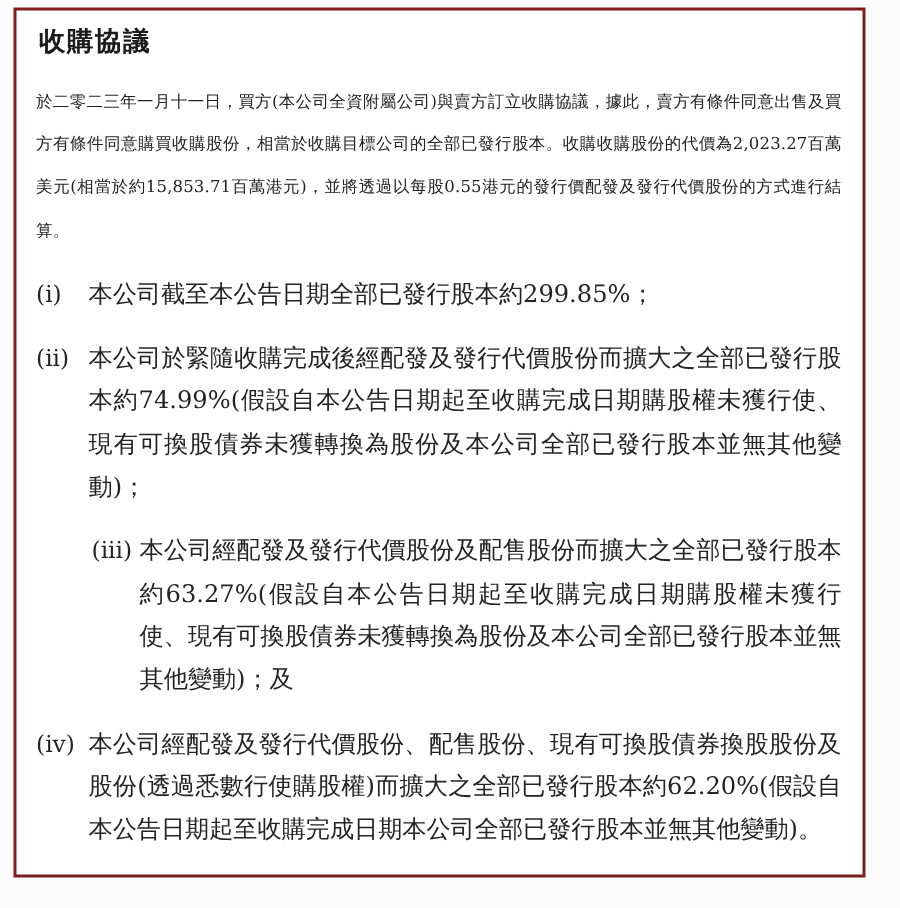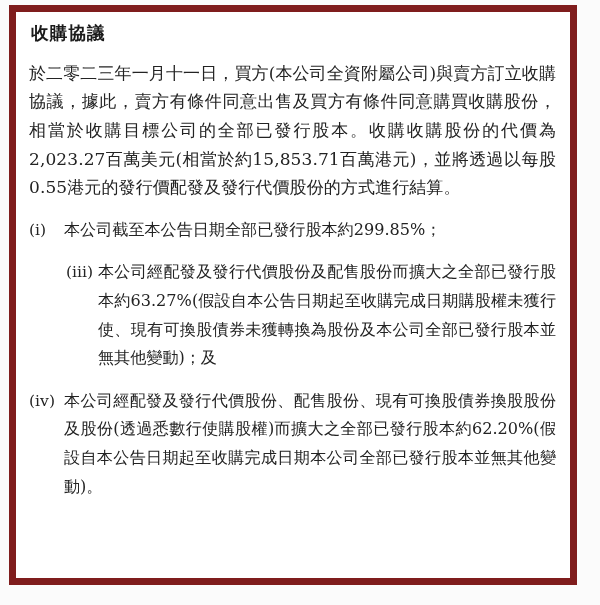--- a/index.html
+++ b/index.html
@@ -21,39 +21,39 @@
     height: 605px;
     background: #fbfbfb;
   }
   .doc-frame {
     position: absolute;
     left: 9px;
     top: 5px;
     width: 568px;
     height: 580px;
     background: #ffffff;
-    border: 7px solid #7f1d1d;
+    border: 2px solid #7f1d1d;
     box-sizing: border-box;
     overflow: hidden;
   }
   .doc-inner {
     padding: 11px 14px 0 13px;
   }
   .doc-title {
     font-family: "DejaVu Serif", "Liberation Serif", serif;
     font-weight: bold;
     font-size: 17.5px;
     line-height: 1.25;
     letter-spacing: 1.2px;
     color: #1b1b1b;
     margin: 0 0 14px 2px;
     white-space: nowrap;
   }
   .para {
-    font-size: 17px;
+    font-size: 11px;
     line-height: 28.6px;
     color: #232323;
     text-align: justify;
     text-justify: inter-character;
     margin: 0 0 14px 0;
     letter-spacing: 0.1px;
   }
   .para:last-child {
     margin-bottom: 0;
   }
@@ -93,20 +93,24 @@
       <h1 class="doc-title">收購協議</h1>
 
       <p class="para">於二零二三年一月十一日，買方(本公司全資附屬公司)與賣方訂立收購協議，據此，賣方有條件同意出售及買方有條件同意購買收購股份，相當於收購目標公司的全部已發行股本。收購收購股份的代價為2,023.27百萬美元(相當於約15,853.71百萬港元)，並將透過以每股0.55港元的發行價配發及發行代價股份的方式進行結算。</p>
 
 
       <div class="list-item">
         <span class="marker">(i)</span>
         <span>本公司截至本公告日期全部已發行股本約299.85%；</span>
       </div>
 
+      <div class="list-item">
+        <span class="marker">(ii)</span>
+        <span>本公司於緊隨收購完成後經配發及發行代價股份而擴大之全部已發行股本約74.99%(假設自本公告日期起至收購完成日期購股權未獲行使、現有可換股債券未獲轉換為股份及本公司全部已發行股本並無其他變動)；</span>
+      </div>
 
       <div class="list-item wide-marker">
         <span class="marker">(iii)</span>
         <span>本公司經配發及發行代價股份及配售股份而擴大之全部已發行股本約63.27%(假設自本公告日期起至收購完成日期購股權未獲行使、現有可換股債券未獲轉換為股份及本公司全部已發行股本並無其他變動)；及</span>
       </div>
 
       <div class="list-item">
         <span class="marker">(iv)</span>
         <span>本公司經配發及發行代價股份、配售股份、現有可換股債券換股股份及股份(透過悉數行使購股權)而擴大之全部已發行股本約62.20%(假設自本公告日期起至收購完成日期本公司全部已發行股本並無其他變動)。</span>
       </div>

